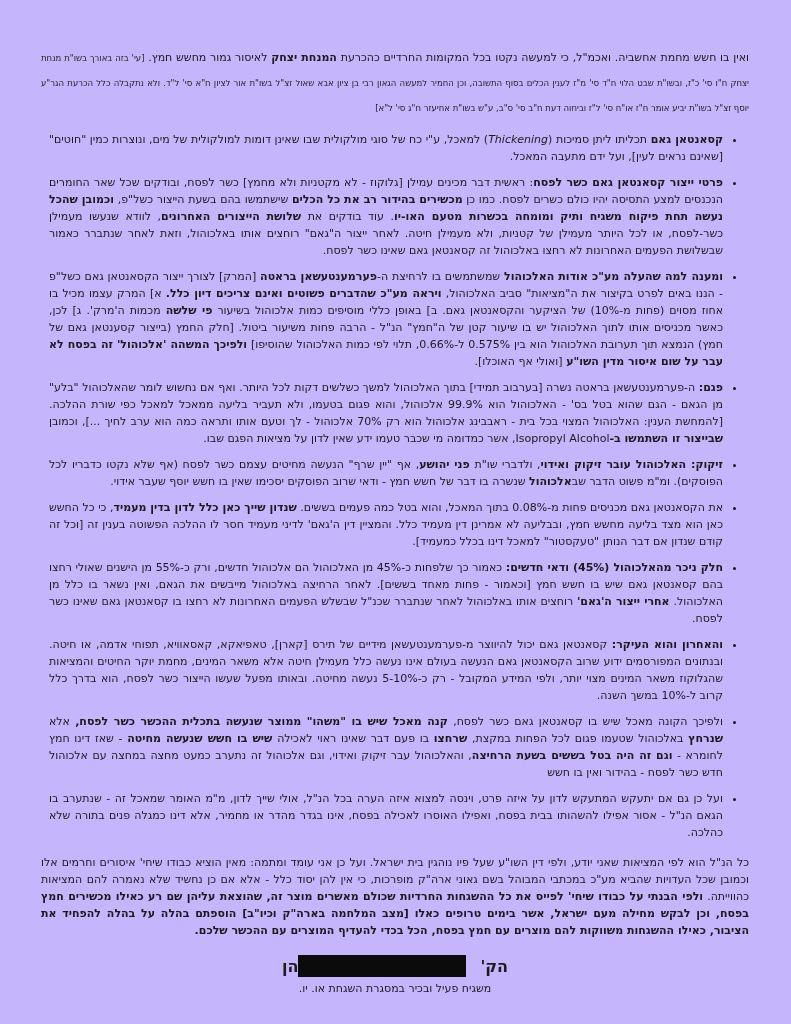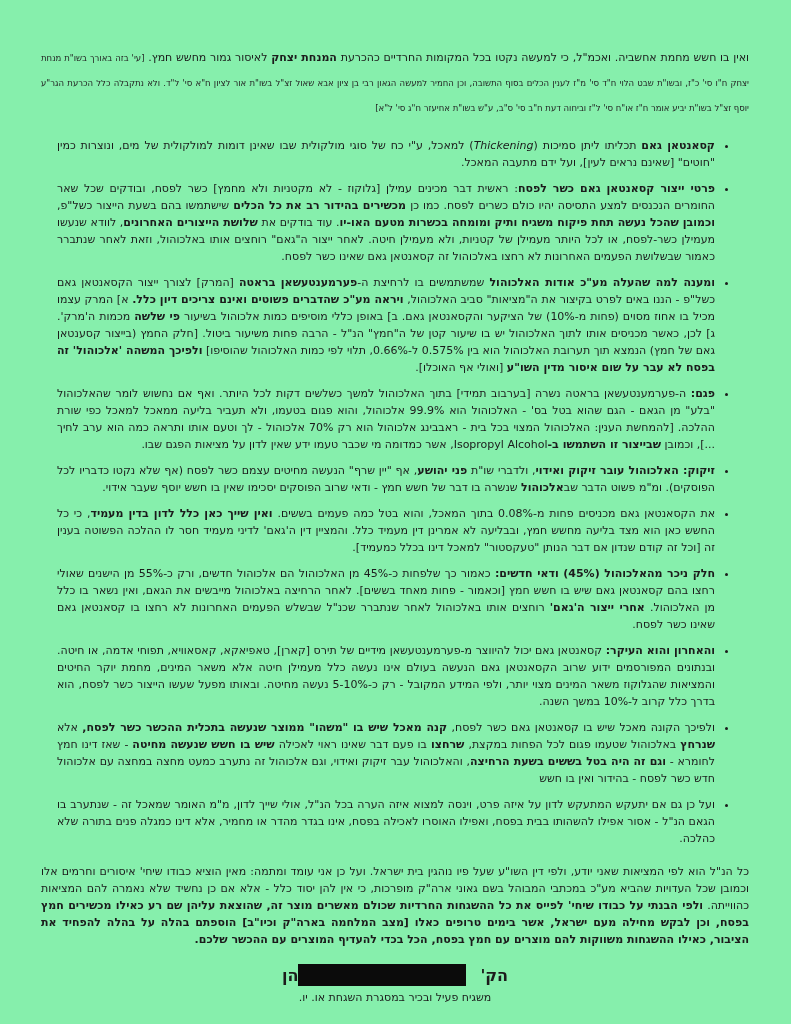--- a/index.html
+++ b/index.html
@@ -5,42 +5,42 @@
   * { box-sizing: border-box; }
   html, body { margin: 0; padding: 0; }
   body {
     background: #d8d8d8;
     font-family: "DejaVu Sans", "DejaVu Serif", sans-serif;
   }
   .page {
     width: 791px;
     height: 1024px;
     margin: 0 auto;
-    background: #86efac;
+    background: #c4b5fd;
     position: relative;
     overflow: hidden;
   }
   .content {
     position: absolute;
     top: 46px;
     right: 42px;
     width: 708px;
     direction: rtl;
     color: #1b1b1b;
     font-size: 11px;
     line-height: 17px;
     text-align: justify;
   }
   p { margin: 0; }
   .intro { margin-bottom: 10px; }
   .b { font-weight: 700; }
   .i { font-style: italic; }
   .s { font-size: 8.5px; line-height: 25px; color: #222; }
   ul.bullets {
-    margin: 16px;
+    margin: 8px;
     padding: 0 18px 0 0;
     list-style: disc;
   }
   ul.bullets li {
     margin-bottom: 9px;
     text-align: justify;
   }
   .closing { margin-top: 13px; }
   .signoff {
     margin-top: 16px;
@@ -72,21 +72,21 @@
   <div class="content">
 
     <p class="intro"><span>ואין בו חשש מחמת אחשביה. ואכמ"ל, כי למעשה נקטו בכל המקומות החרדיים כהכרעת </span><span class="b">המנחת יצחק</span><span> לאיסור גמור מחשש חמץ. </span><span class="s">[עי' בזה באורך בשו"ת מנחת יצחק ח"ו סי' כ"ז, ובשו"ת שבט הלוי ח"ד סי' מ"ז לענין הכלים בסוף התשובה, וכן החמיר למעשה הגאון רבי בן ציון אבא שאול זצ"ל בשו"ת אור לציון ח"א סי' ל"ד. ולא נתקבלה כלל הכרעת הגר"ע יוסף זצ"ל בשו"ת יביע אומר ח"ז או"ח סי' ל"ז וביחוה דעת ח"ב סי' ס"ב, ע"ש בשו"ת אחיעזר ח"ג סי' ל"א]</span></p>
 
     <ul class="bullets">
       <li><span class="b">קסאנטאן גאם</span><span> תכליתו ליתן סמיכות (</span><span class="i">Thickening</span><span>) למאכל, ע"י כח של סוגי מולקולית שבו שאינן דומות למולקולית של מים, ונוצרות כמין "חוטים" [שאינם נראים לעין], ועל ידם מתעבה המאכל.</span></li>
       <li><span class="b">פרטי ייצור קסאנטאן גאם כשר לפסח</span><span>: ראשית דבר מכינים עמילן [גלוקוז - לא מקטניות ולא מחמץ] כשר לפסח, ובודקים שכל שאר החומרים הנכנסים למצע התסיסה יהיו כולם כשרים לפסח. כמו כן </span><span class="b">מכשירים בהידור רב את כל הכלים</span><span> שישתמשו בהם בשעת הייצור כשל"פ, </span><span class="b">וכמובן שהכל נעשה תחת פיקוח משגיח ותיק ומומחה בכשרות מטעם האו-יו</span><span>. עוד בודקים את </span><span class="b">שלושת הייצורים האחרונים</span><span>, לוודא שנעשו מעמילן כשר-לפסח, או לכל היותר מעמילן של קטניות, ולא מעמילן חיטה. לאחר ייצור ה"גאם" רוחצים אותו באלכוהול, וזאת לאחר שנתברר כאמור שבשלושת הפעמים האחרונות לא רחצו באלכוהול זה קסאנטאן גאם שאינו כשר לפסח.</span></li>
       <li><span class="b">ומענה למה שהעלה מע"כ אודות האלכוהול</span><span> שמשתמשים בו לרחיצת ה-</span><span class="b">פערמענטעשאן בראטה</span><span> [המרק] לצורך ייצור הקסאנטאן גאם כשל"פ - הננו באים לפרט בקיצור את ה"מציאות" סביב האלכוהול, </span><span class="b">ויראה מע"כ שהדברים פשוטים ואינם צריכים דיון כלל.</span><span> א] המרק עצמו מכיל בו אחוז מסוים (פחות מ-10%) של הציקער והקסאנטאן גאם. ב] באופן כללי מוסיפים כמות אלכוהול בשיעור </span><span class="b">פי שלשה</span><span> מכמות ה'מרק'. ג] לכן, כאשר מכניסים אותו לתוך האלכוהול יש בו שיעור קטן של ה"חמץ" הנ"ל - הרבה פחות משיעור ביטול. [חלק החמץ (בייצור קסענטאן גאם של חמץ) הנמצא תוך תערובת האלכוהול הוא בין 0.575% ל-0.66%, תלוי לפי כמות האלכוהול שהוסיפו] </span><span class="b">ולפיכך המשהה 'אלכוהול' זה בפסח לא עבר על שום איסור מדין השו"ע</span><span> [ואולי אף האוכלו].</span></li>
       <li><span class="b">פגם:</span><span> ה-פערמענטעשאן בראטה נשרה [בערבוב תמידי] בתוך האלכוהול למשך כשלשים דקות לכל היותר. ואף אם נחשוש לומר שהאלכוהול "בלע" מן הגאם - הגם שהוא בטל בס' - האלכוהול הוא 99.9% אלכוהול, והוא פגום בטעמו, ולא תעביר בליעה ממאכל למאכל כפי שורת ההלכה. [להמחשת הענין: האלכוהול המצוי בכל בית - ראבבינג אלכוהול הוא רק 70% אלכוהול - לך וטעם אותו ותראה כמה הוא ערב לחיך ...], וכמובן </span><span class="b">שבייצור זו השתמשו ב-</span><span>Isopropyl Alcohol</span><span>, אשר כמדומה מי שכבר טעמו ידע שאין לדון על מציאות הפגם שבו.</span></li>
       <li><span class="b">זיקוק: האלכוהול עובר זיקוק ואידוי</span><span>, ולדברי שו"ת </span><span class="b">פני יהושע</span><span>, אף "יין שרף" הנעשה מחיטים עצמם כשר לפסח (אף שלא נקטו כדבריו לכל הפוסקים). ומ"מ פשוט הדבר שב</span><span class="b">אלכוהול</span><span> שנשרה בו דבר של חשש חמץ - ודאי שרוב הפוסקים יסכימו שאין בו חשש יוסף שעבר אידוי.</span></li>
-      <li><span>את הקסאנטאן גאם מכניסים פחות מ-0.08% בתוך המאכל, והוא בטל כמה פעמים בששים. </span><span class="b">ואין שייך כאן כלל לדון בדין מעמיד</span><span>, כי כל החשש כאן הוא מצד בליעה מחשש חמץ, ובבליעה לא אמרינן דין מעמיד כלל. והמציין דין ה'גאם' לדיני מעמיד חסר לו ההלכה הפשוטה בענין זה [וכל זה קודם שנדון אם דבר הנותן "טעקסטור" למאכל דינו בכלל כמעמיד].</span></li>
+      <li><span>את הקסאנטאן גאם מכניסים פחות מ-0.08% בתוך המאכל, והוא בטל כמה פעמים בששים. </span><span class="b">שנדון שייך כאן כלל לדון בדין מעמיד</span><span>, כי כל החשש כאן הוא מצד בליעה מחשש חמץ, ובבליעה לא אמרינן דין מעמיד כלל. והמציין דין ה'גאם' לדיני מעמיד חסר לו ההלכה הפשוטה בענין זה [וכל זה קודם שנדון אם דבר הנותן "טעקסטור" למאכל דינו בכלל כמעמיד].</span></li>
       <li><span class="b">חלק ניכר מהאלכוהול (45%) ודאי חדשים:</span><span> כאמור כך שלפחות כ-45% מן האלכוהול הם אלכוהול חדשים, ורק כ-55% מן הישנים שאולי רחצו בהם קסאנטאן גאם שיש בו חשש חמץ [וכאמור - פחות מאחד בששים]. לאחר הרחיצה באלכוהול מייבשים את הגאם, ואין נשאר בו כלל מן האלכוהול. </span><span class="b">אחרי ייצור ה'גאם'</span><span> רוחצים אותו באלכוהול לאחר שנתברר שכנ"ל שבשלש הפעמים האחרונות לא רחצו בו קסאנטאן גאם שאינו כשר לפסח.</span></li>
       <li><span class="b">והאחרון והוא העיקר:</span><span> קסאנטאן גאם יכול להיווצר מ-פערמענטעשאן מידיים של תירס [קארן], טאפיאקא, קאסאוויא, תפוחי אדמה, או חיטה. ובנתונים המפורסמים ידוע שרוב הקסאנטאן גאם הנעשה בעולם אינו נעשה כלל מעמילן חיטה אלא משאר המינים, מחמת יוקר החיטים והמציאות שהגלוקוז משאר המינים מצוי יותר, ולפי המידע המקובל - רק כ-5-10% נעשה מחיטה. ובאותו מפעל שעשו הייצור כשר לפסח, הוא בדרך כלל קרוב ל-10% במשך השנה.</span></li>
       <li><span>ולפיכך הקונה מאכל שיש בו קסאנטאן גאם כשר לפסח, </span><span class="b">קנה מאכל שיש בו "משהו" ממוצר שנעשה בתכלית ההכשר כשר לפסח,</span><span> אלא </span><span class="b">שנרחץ</span><span> באלכוהול שטעמו פגום לכל הפחות במקצת, </span><span class="b">שרחצו</span><span> בו פעם דבר שאינו ראוי לאכילה </span><span class="b">שיש בו חשש שנעשה מחיטה</span><span> - שאז דינו חמץ לחומרא - </span><span class="b">וגם זה היה בטל בששים בשעת הרחיצה</span><span>, והאלכוהול עבר זיקוק ואידוי, וגם אלכוהול זה נתערב כמעט מחצה במחצה עם אלכוהול חדש כשר לפסח - בהידור ואין בו חשש</span></li>
       <li><span>ועל כן גם אם יתעקש המתעקש לדון על איזה פרט, וינסה למצוא איזה הערה בכל הנ"ל, אולי שייך לדון, מ"מ האומר שמאכל זה - שנתערב בו הגאם הנ"ל - אסור אפילו להשהותו בבית בפסח, ואפילו האוסרו לאכילה בפסח, אינו בגדר מהדר או מחמיר, אלא דינו כמגלה פנים בתורה שלא כהלכה.</span></li>
     </ul>
 
     <p class="closing"><span>כל הנ"ל הוא לפי המציאות שאני יודע, ולפי דין השו"ע שעל פיו נוהגין בית ישראל. ועל כן אני עומד ומתמה: מאין הוציא כבודו שיחי' איסורים וחרמים אלו וכמובן שכל העדויות שהביא מע"כ במכתבי המבוהל בשם גאוני ארה"ק מופרכות, כי אין להן יסוד כלל - אלא אם כן נחשיד שלא נאמרה להם המציאות כהווייתה. </span><span class="b">ולפי הבנתי על כבודו שיחי' לפייס את כל ההשגחות החרדיות שכולם מאשרים מוצר זה, שהוצאת עליהן שם רע כאילו מכשירים חמץ בפסח, וכן לבקש מחילה מעם ישראל, אשר בימים טרופים כאלו [מצב המלחמה בארה"ק וכיו"ב] הוספתם בהלה על בהלה להפחיד את הציבור, כאילו ההשגחות משווקות להם מוצרים עם חמץ בפסח, הכל בכדי להעדיף המוצרים עם ההכשר שלכם.</span></p>
 
     <div class="signoff">
       <div class="sig">

